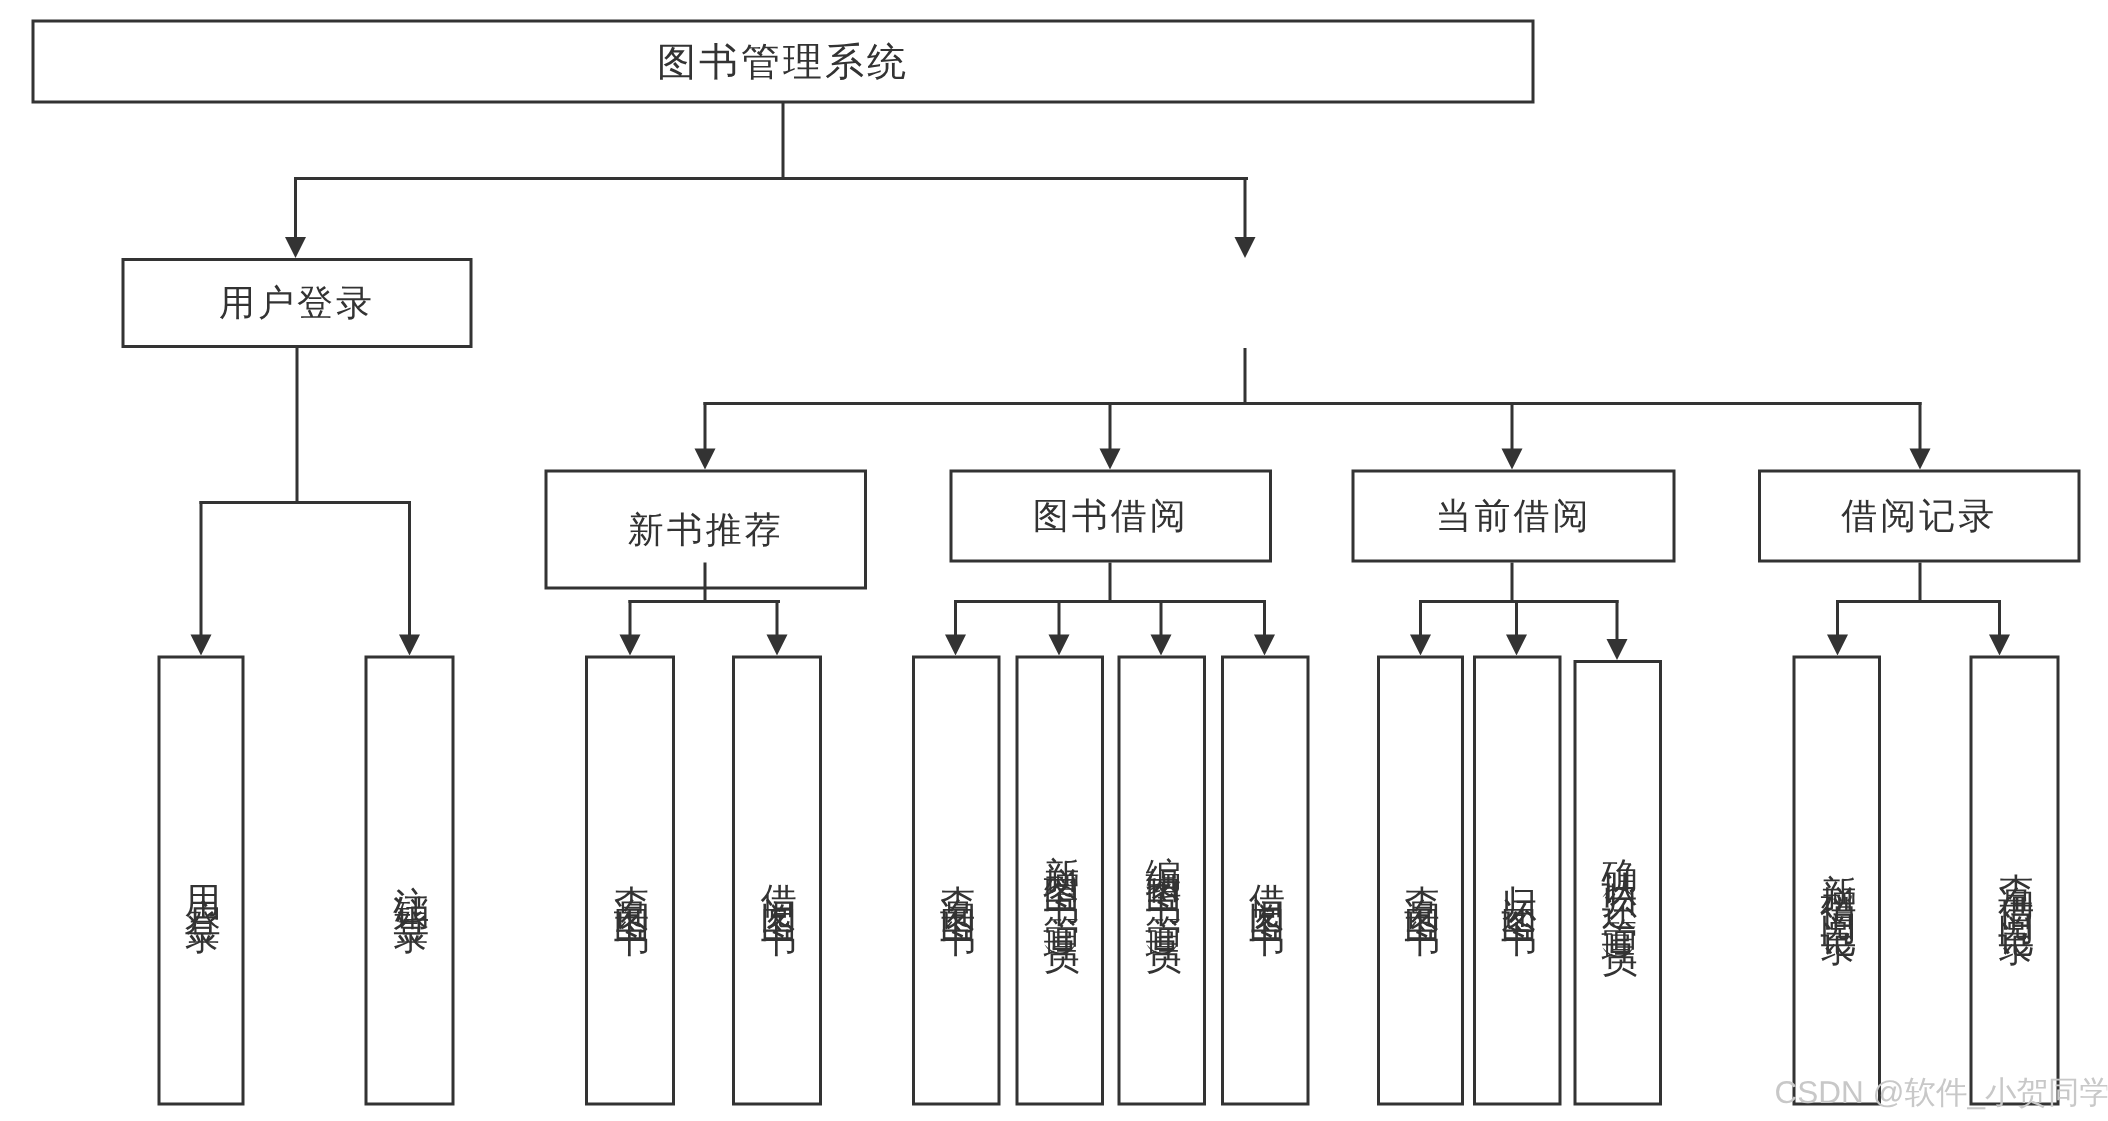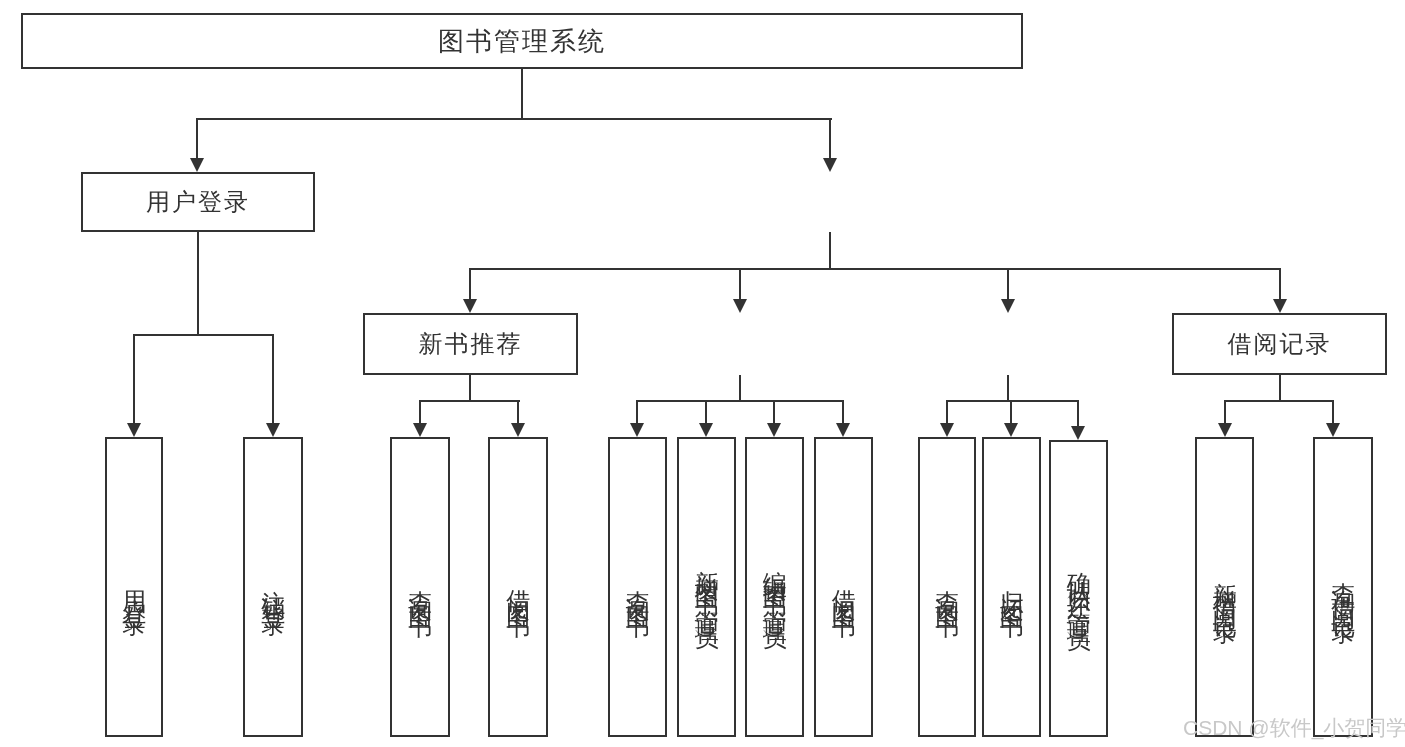--- a/index.html
+++ b/index.html
@@ -92,22 +92,28 @@
   <div class="hline" style="left:469px;top:268px;width:812px"></div>
   <div class="vline" style="left:469px;top:268px;height:32px"></div>
   <div class="arrow" style="left:463px;top:299px"></div>
   <div class="vline" style="left:739px;top:268px;height:32px"></div>
   <div class="arrow" style="left:733px;top:299px"></div>
   <div class="vline" style="left:1007px;top:268px;height:32px"></div>
   <div class="arrow" style="left:1001px;top:299px"></div>
   <div class="vline" style="left:1279px;top:268px;height:32px"></div>
   <div class="arrow" style="left:1273px;top:299px"></div>
 
-  <div class="box" style="left:363px;top:313px;width:215px;height:62px">
+  <div class="box" style="left:363px;top:313px;width:215px;height:80px">
     <span class="hlabel">新书推荐</span>
+  </div>
+  <div class="box" style="left:633px;top:313px;width:215px;height:62px">
+    <span class="hlabel">图书借阅</span>
+  </div>
+  <div class="box" style="left:901px;top:313px;width:216px;height:62px">
+    <span class="hlabel">当前借阅</span>
   </div>
   <div class="box" style="left:1172px;top:313px;width:215px;height:62px">
     <span class="hlabel">借阅记录</span>
   </div>
 
   <div class="vline" style="left:469px;top:375px;height:27px"></div>
   <div class="hline" style="left:419px;top:400px;width:101px"></div>
   <div class="vline" style="left:419px;top:400px;height:24px"></div>
   <div class="arrow" style="left:413px;top:423px"></div>
   <div class="vline" style="left:517px;top:400px;height:24px"></div>

